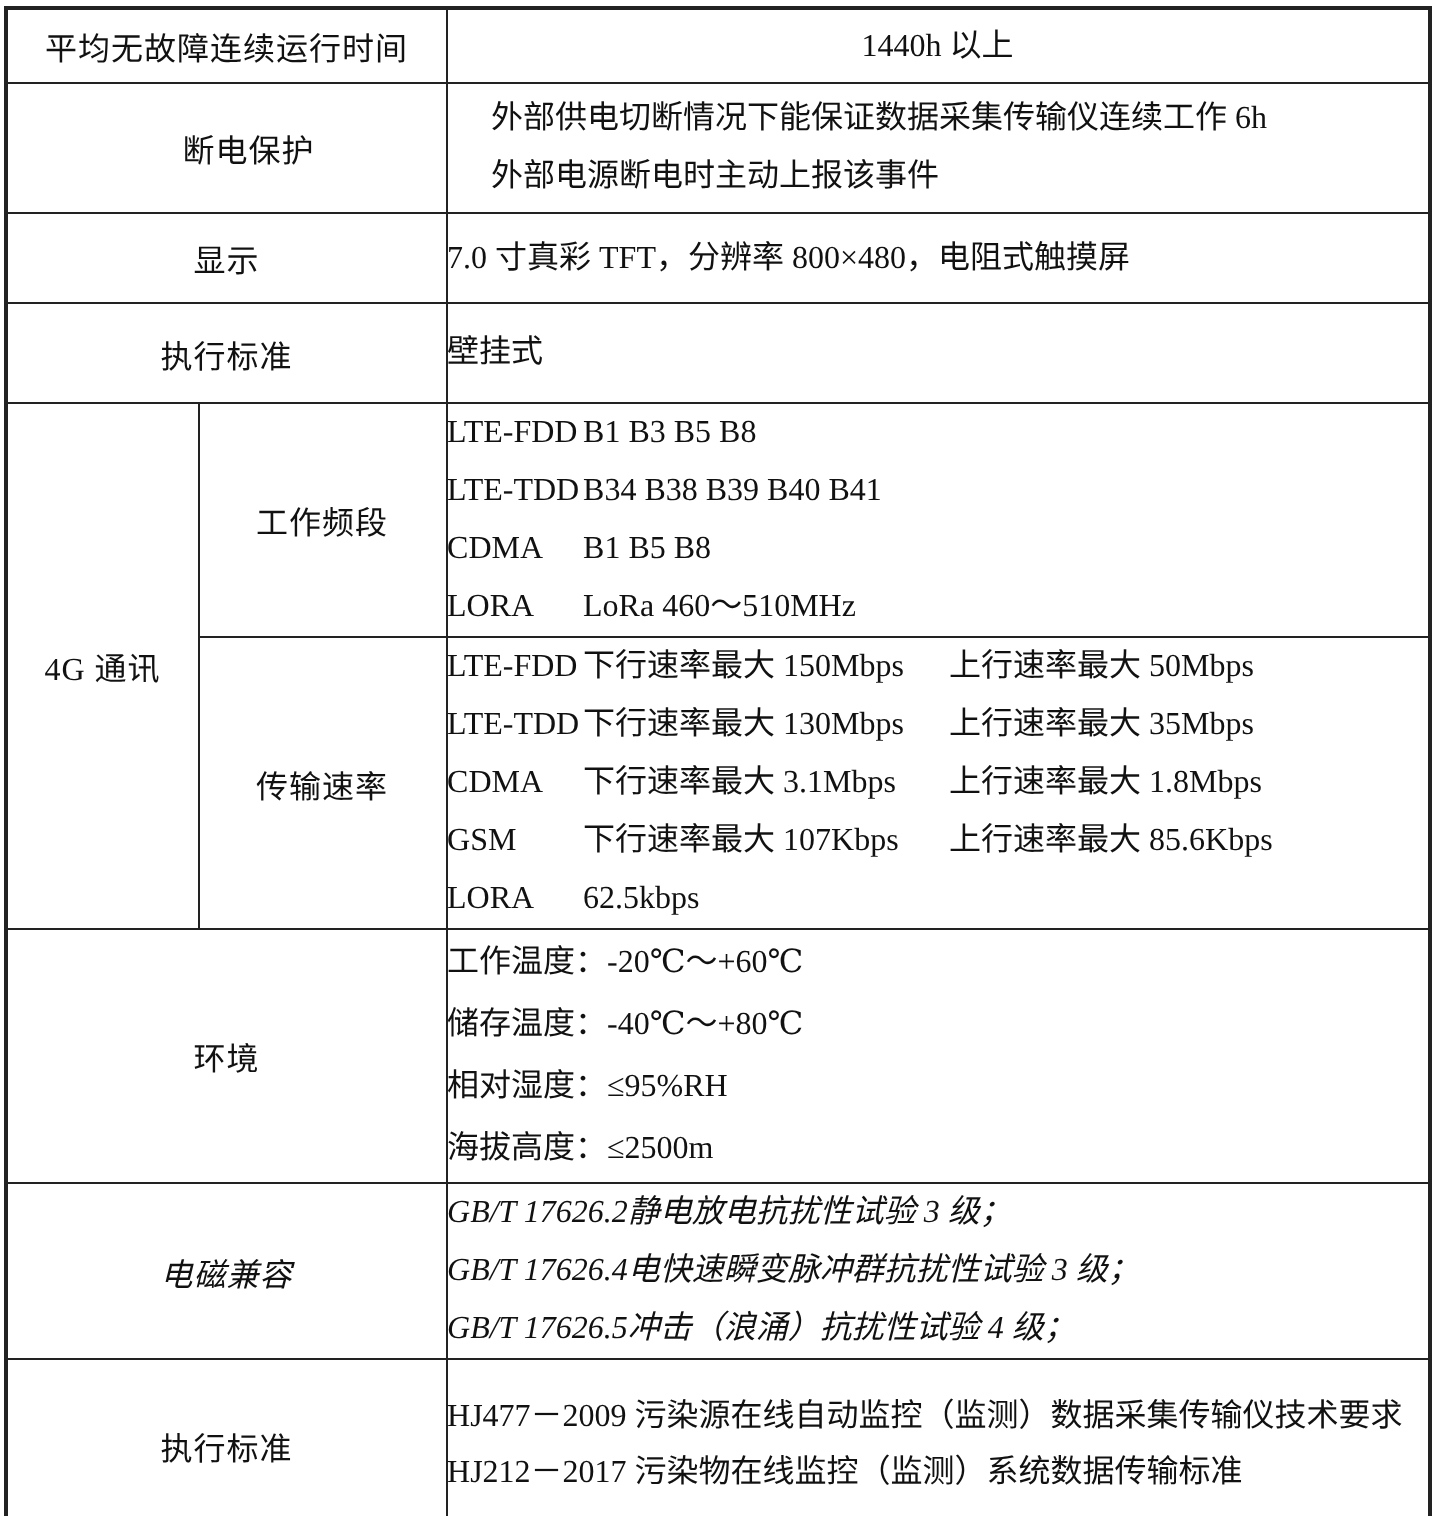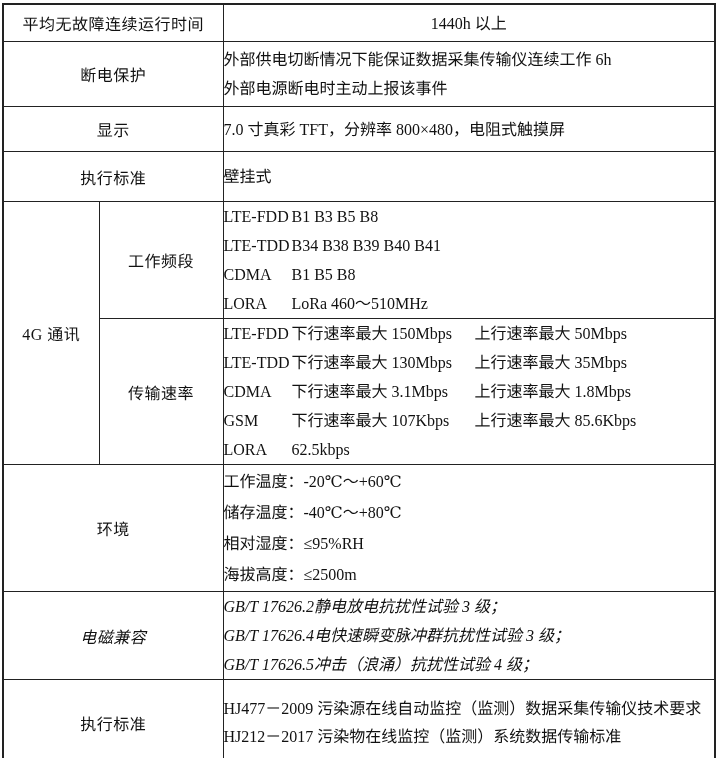--- a/index.html
+++ b/index.html
@@ -53,21 +53,21 @@
     white-space: nowrap;
   }
   .down {
     display: inline-block;
     width: 183px;
     white-space: nowrap;
   }
   .up { white-space: nowrap; }
   
   tr.r-mtbf  td { height: 36px; text-align: center; }
-  tr.r-power td { height: 64px; }
+  tr.r-power td { height: 64px; padding-left: 22px; }
   tr.r-disp  td { height: 44px; margin-top: 28px; }
   tr.r-mount td { height: 49px; }
   tr.r-freq  td { height: 114px; }
   tr.r-rate  td { height: 144px; }
   tr.r-env   td { height: 126px; }
   tr.r-emc   td { height: 86px; font-style: italic; }
   tr.r-std   td { height: 85px; }
 </style>
 </head>
 <body>

